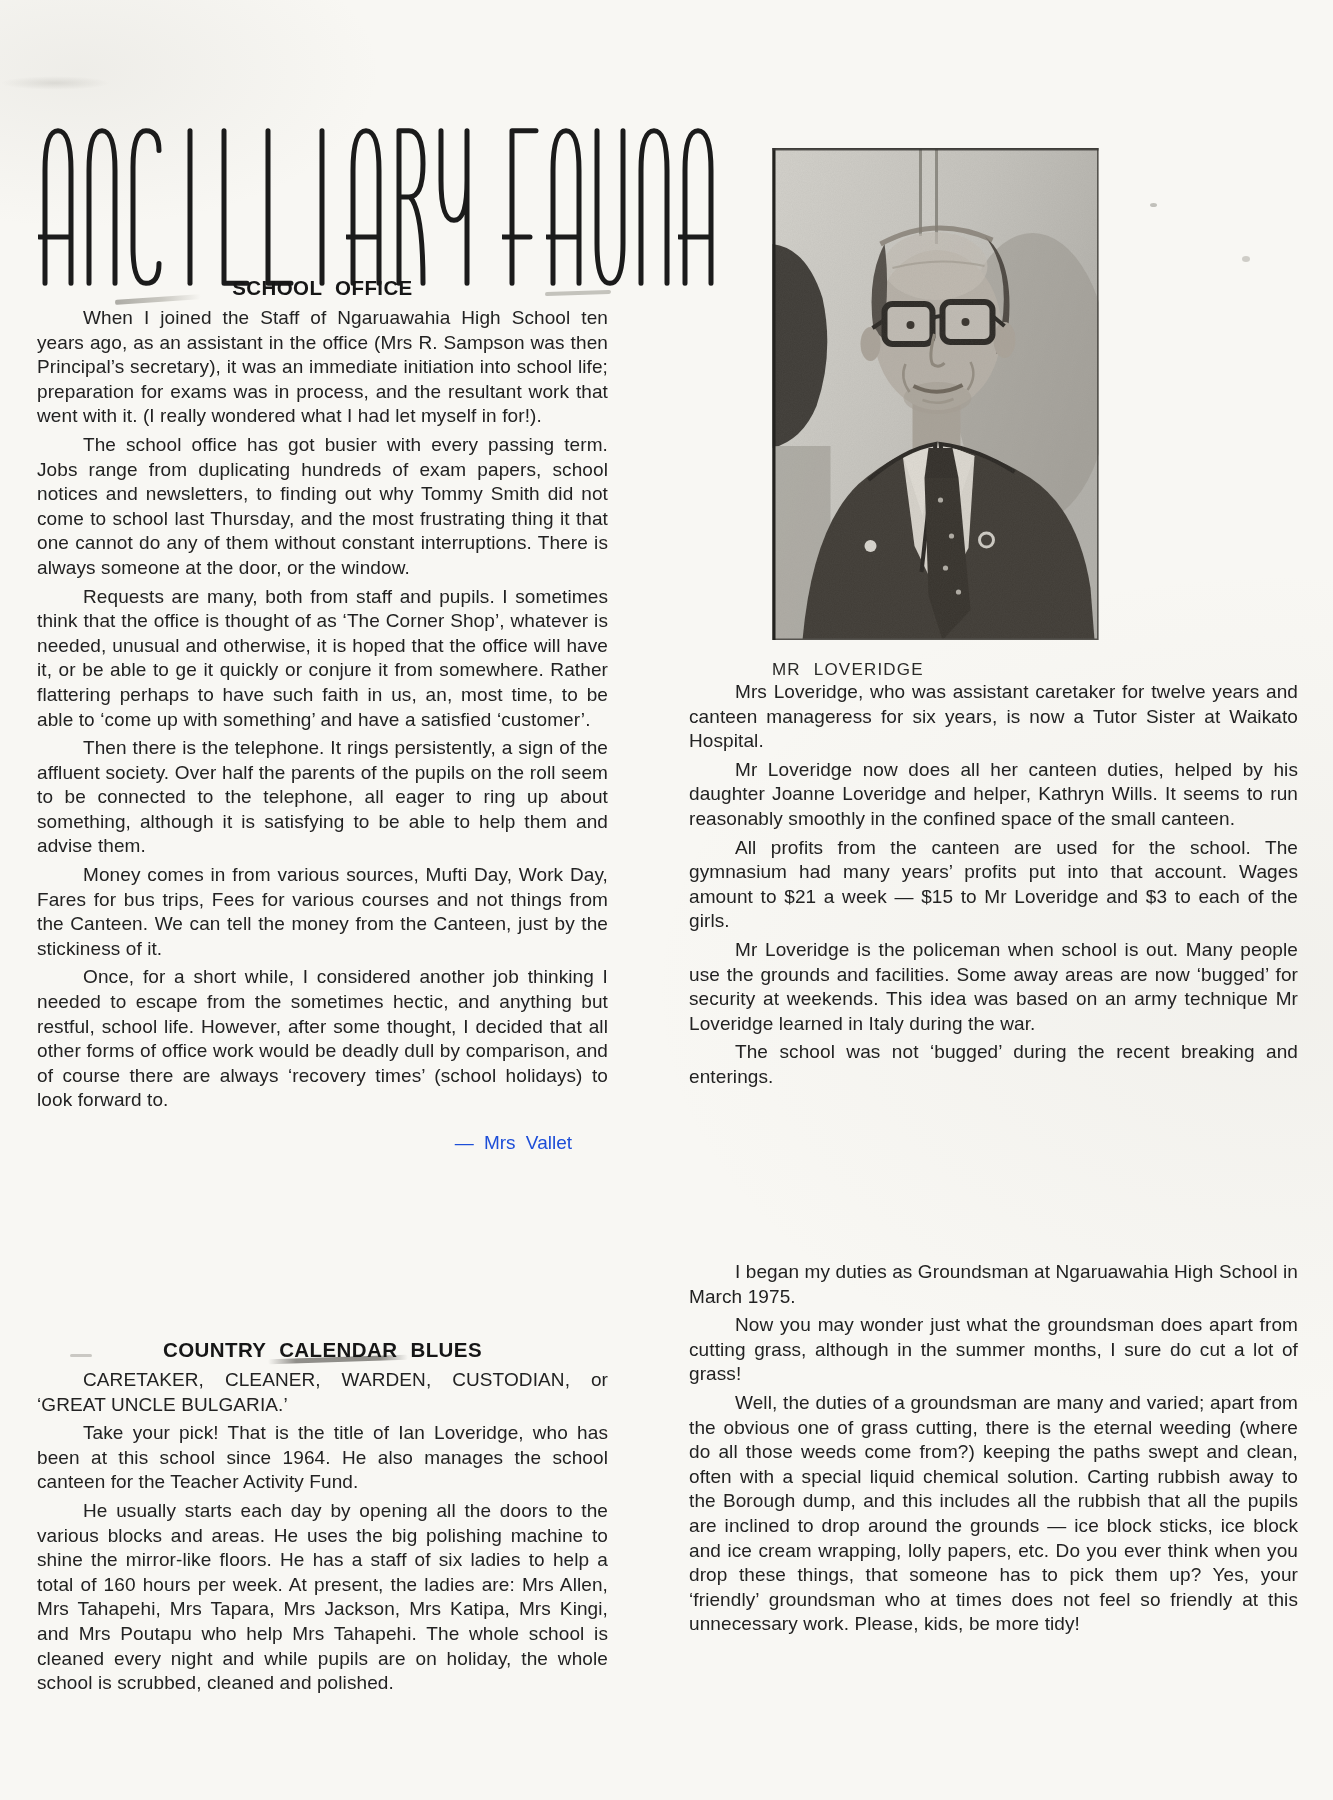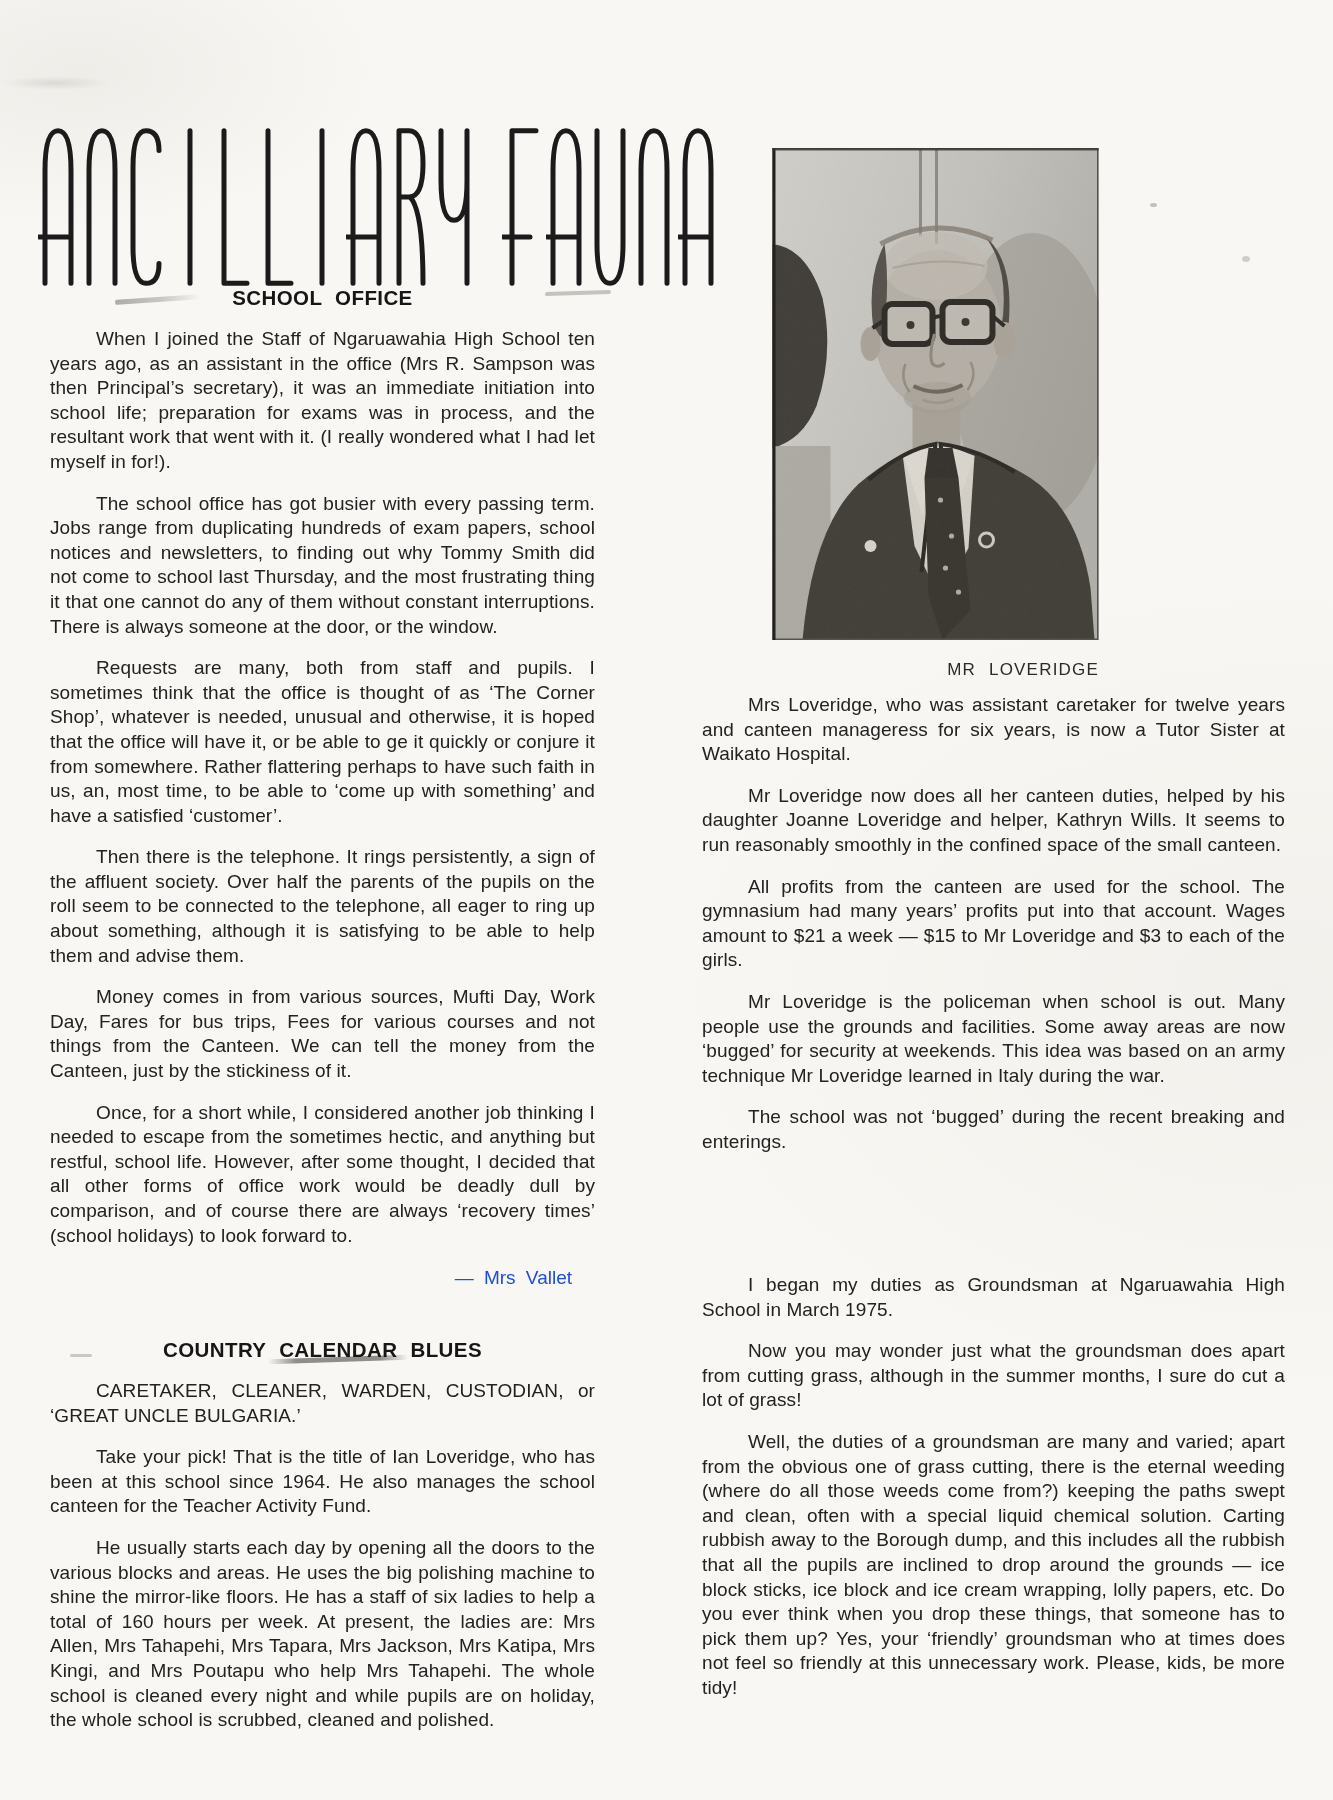--- a/index.html
+++ b/index.html
@@ -13,43 +13,43 @@
   }
   .page{position:absolute;inset:0;}
 
   
   .title-row{position:absolute;left:38px;top:124px;display:flex;align-items:flex-start;gap:4px;}
   .title-row svg{display:block;}
   .title-space{width:20px;height:166px;}
 
   
   .sec{position:absolute;}
-  .sec-office   {left:33px;  top:286px;  width:579px;}
+  .sec-office   {left:33px;  top:276px;  width:579px;}
   .sec-country  {left:33px;  top:1338px; width:579px;}
   .sec-loveridge{left:685px; top:676px;  width:617px;}
   .sec-grounds  {left:685px; top:1256px; width:617px;}
 
   h2{
     font-size:20.5px;font-weight:bold;text-align:center;
     margin:0 0 6px 0;letter-spacing:0.4px;word-spacing:7px;color:#161616;
   }
   .para{
-    margin:17px;text-indent:46px;text-align:justify;
+    margin:4px;text-indent:46px;text-align:justify;
     font-size:19px;line-height:24.6px;letter-spacing:0.1px;color:#222;
   }
   .sig{
     font-size:19px;line-height:24.6px;text-align:right;
     padding-right:40px;margin-top:18px;word-spacing:5px;color:#1d4ed8;
   }
 
   
   .figure{position:absolute;left:772px;top:148px;width:327px;margin:0;}
   .figure svg{display:block;}
   .figure figcaption{
-    margin-top:20px;text-align:right;font-size:17px;
+    margin-top:20px;text-align:left;font-size:17px;
     letter-spacing:1.2px;word-spacing:7px;color:#2a2a28;
   }
 
   
   .smudge{position:absolute;border-radius:2px;pointer-events:none;}
   #sm-office-left {left:115px;top:297px;width:86px;height:5px;opacity:.55;
     transform:rotate(-4deg);
     background:linear-gradient(90deg,#6f6d65,#a4a299 55%,rgba(164,162,153,0));}
   #sm-office-right{left:545px;top:291px;width:66px;height:4px;opacity:.45;
     transform:rotate(-2deg);background:#84827a;}

